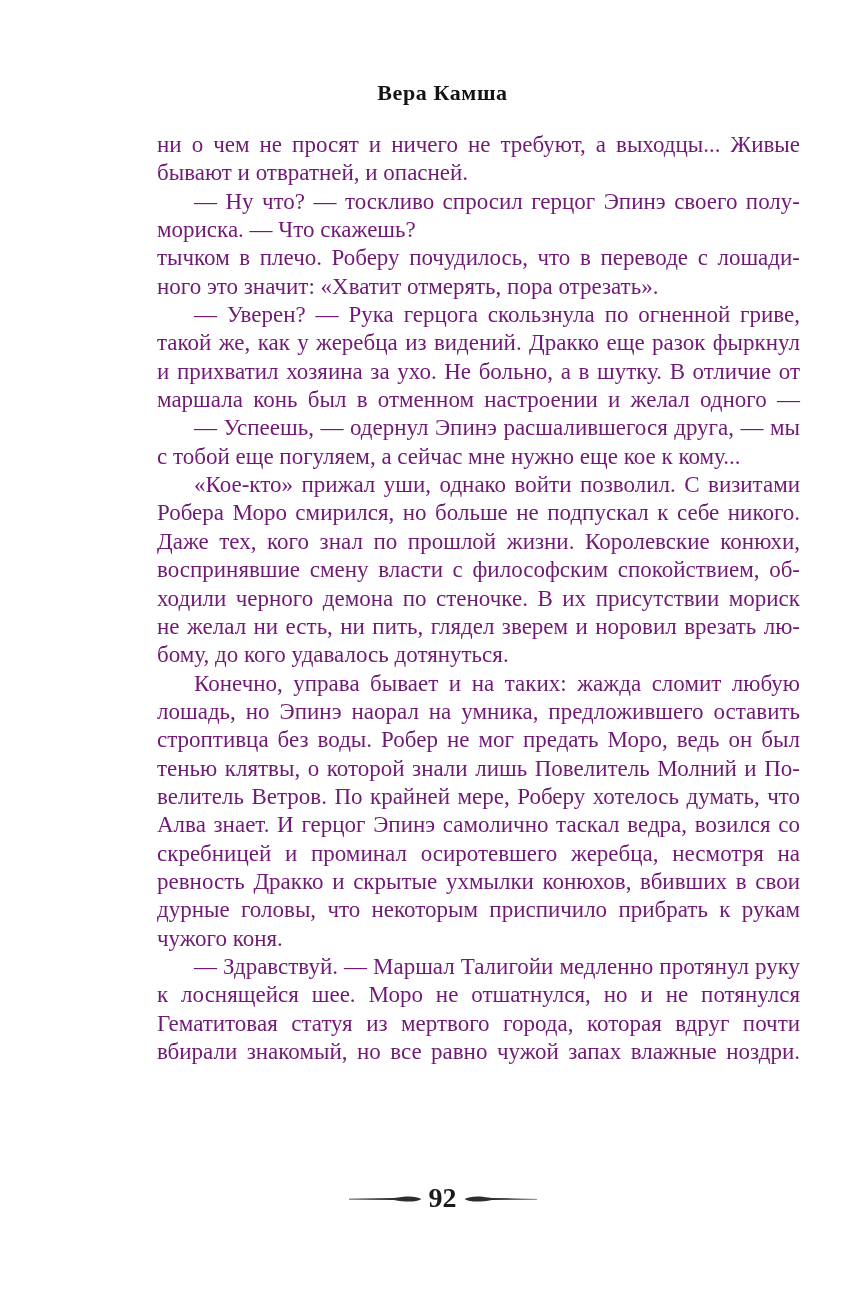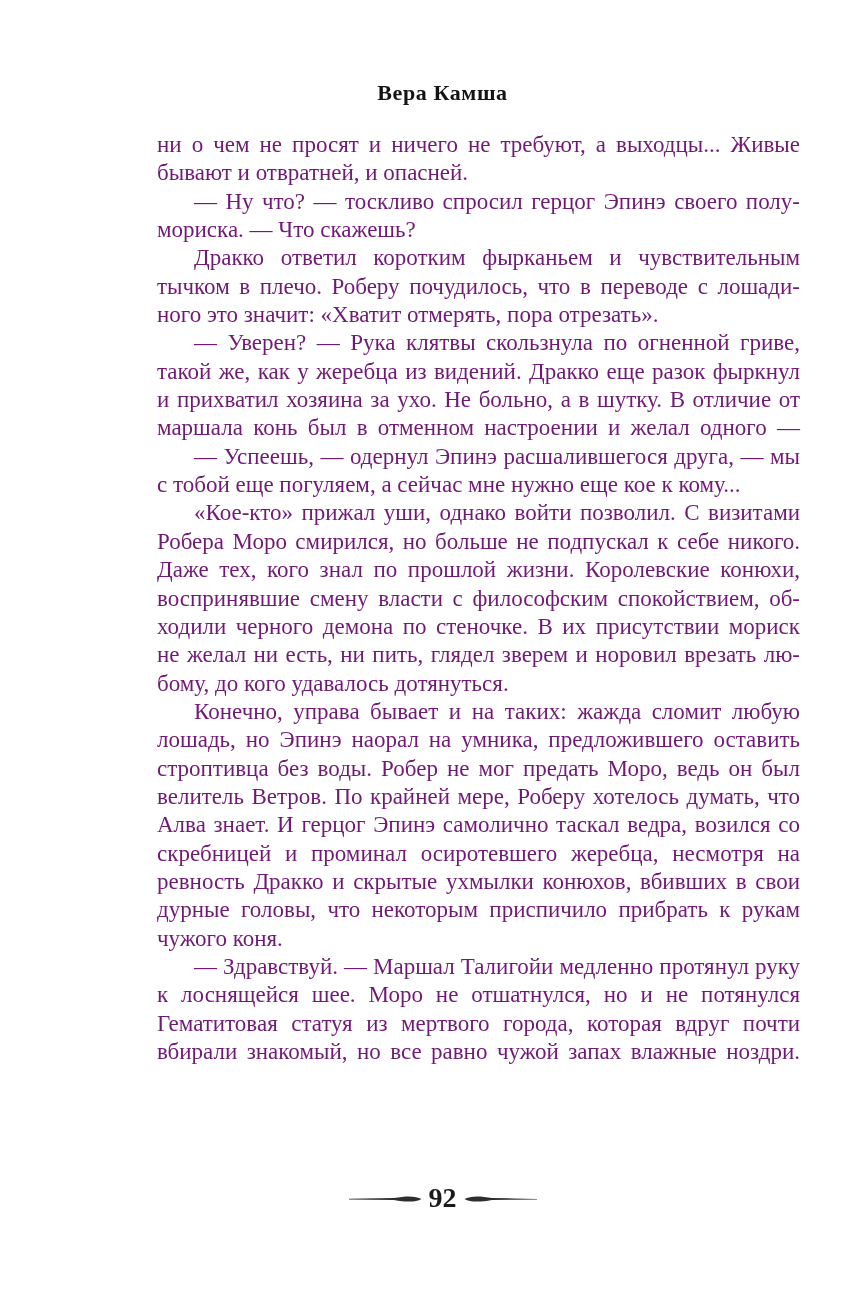--- a/index.html
+++ b/index.html
@@ -79,27 +79,26 @@
       <div class="line">ни о чем не просят и ничего не требуют, а выходцы... Живые</div>
       <div class="line end">бывают и отвратней, и опасней.</div>
     </div>
 
     <div class="para">
       <div class="line ind">— Ну что? — тоскливо спросил герцог Эпинэ своего полу-</div>
       <div class="line end">мориска. — Что скажешь?</div>
     </div>
 
     <div class="para">
-      <div class="line ind">Дракко ответил коротким фырканьем и чувствительным</div>
       <div class="line">тычком в плечо. Роберу почудилось, что в переводе с лошади-</div>
       <div class="line end">ного это значит: «Хватит отмерять, пора отрезать».</div>
     </div>
 
     <div class="para">
-      <div class="line ind">— Уверен? — Рука клятвы скользнула по огненной гриве,</div>
+      <div class="line ind">— Уверен? — Рука герцога скользнула по огненной гриве,</div>
       <div class="line">такой же, как у жеребца из видений. Дракко еще разок фыркнул</div>
       <div class="line">и прихватил хозяина за ухо. Не больно, а в шутку. В отличие от</div>
       <div class="line">маршала конь был в отменном настроении и желал одного —</div>
     </div>
 
     <div class="para">
       <div class="line ind">— Успеешь, — одернул Эпинэ расшалившегося друга, — мы</div>
       <div class="line end">с тобой еще погуляем, а сейчас мне нужно еще кое к кому...</div>
     </div>
 
@@ -110,20 +109,21 @@
       <div class="line">воспринявшие смену власти с философским спокойствием, об-</div>
       <div class="line">ходили черного демона по стеночке. В их присутствии мориск</div>
       <div class="line">не желал ни есть, ни пить, глядел зверем и норовил врезать лю-</div>
       <div class="line end">бому, до кого удавалось дотянуться.</div>
     </div>
 
     <div class="para">
       <div class="line ind">Конечно, управа бывает и на таких: жажда сломит любую</div>
       <div class="line">лошадь, но Эпинэ наорал на умника, предложившего оставить</div>
       <div class="line">строптивца без воды. Робер не мог предать Моро, ведь он был</div>
+      <div class="line">тенью клятвы, о которой знали лишь Повелитель Молний и По-</div>
       <div class="line">велитель Ветров. По крайней мере, Роберу хотелось думать, что</div>
       <div class="line">Алва знает. И герцог Эпинэ самолично таскал ведра, возился со</div>
       <div class="line">скребницей и проминал осиротевшего жеребца, несмотря на</div>
       <div class="line">ревность Дракко и скрытые ухмылки конюхов, вбивших в свои</div>
       <div class="line">дурные головы, что некоторым приспичило прибрать к рукам</div>
       <div class="line end">чужого коня.</div>
     </div>
 
     <div class="para">
       <div class="line ind">— Здравствуй. — Маршал Талигойи медленно протянул руку</div>

